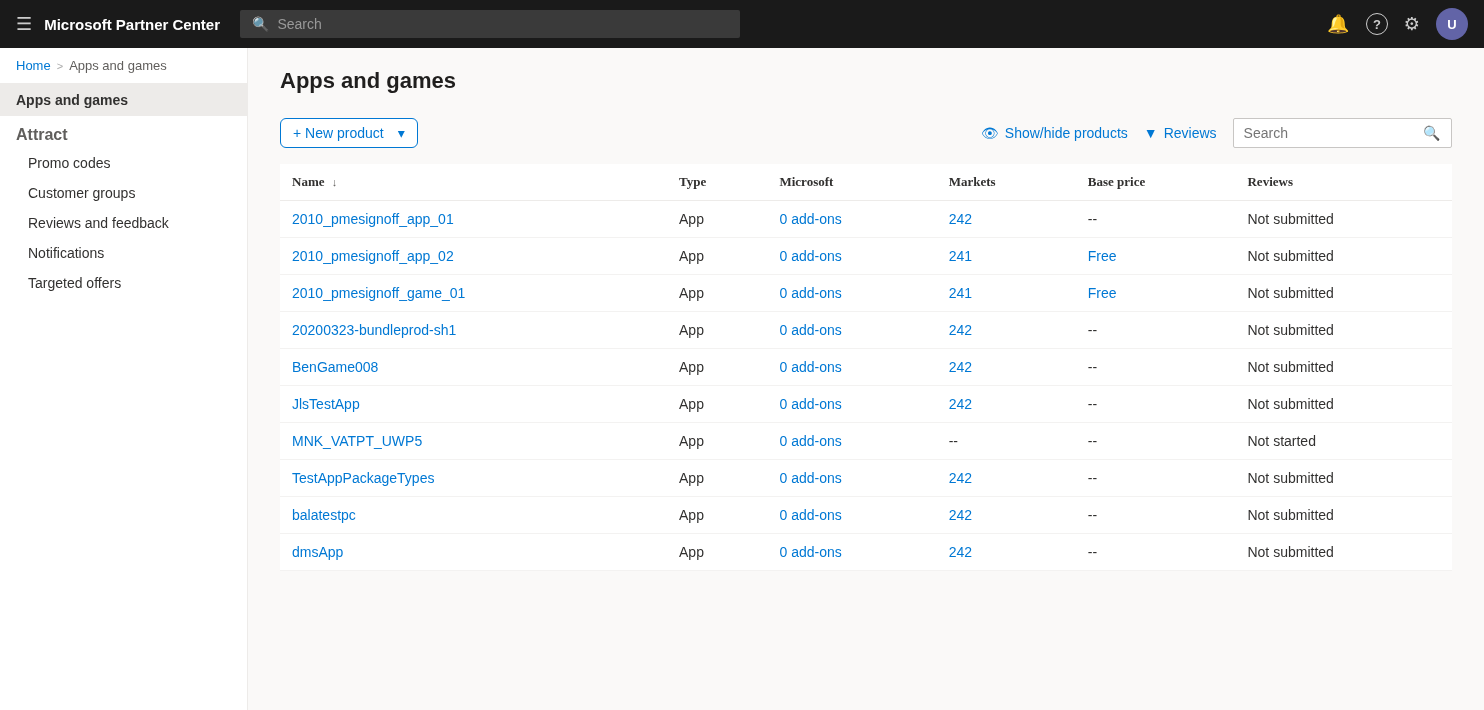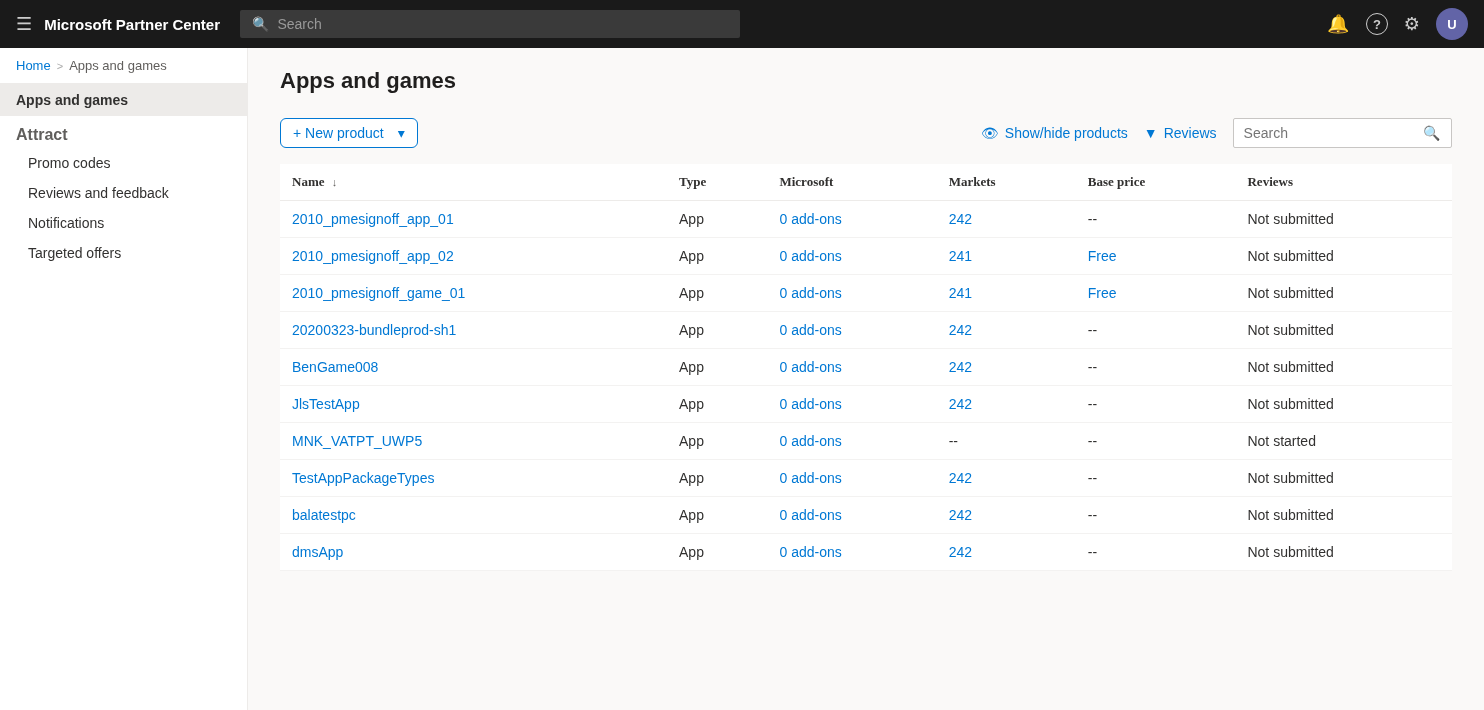--- a/index.html
+++ b/index.html
@@ -231,20 +231,23 @@
 
     <div class="sidebar-item active">
       <span>Apps and games</span>
     </div>
 
     <div class="sidebar-section-label">Attract</div>
     <div class="sidebar-sub-item">
       <span>Promo codes</span>
     </div>
 
+    <div class="sidebar-sub-item">
+      <span>Customer groups</span>
+    </div>
     <div class="sidebar-sub-item">
       <span>Reviews and feedback</span>
     </div>
     <div class="sidebar-sub-item">
       <span>Notifications</span>
     </div>
     <div class="sidebar-sub-item">
       <span>Targeted offers</span>
     </div>
   </div>

